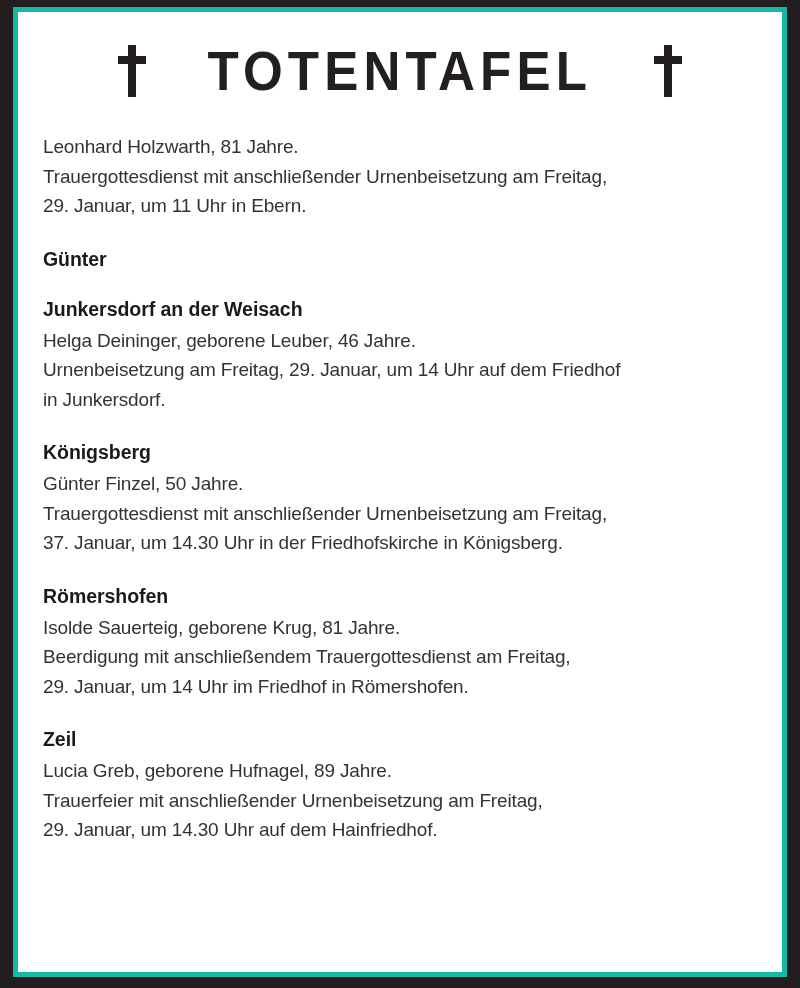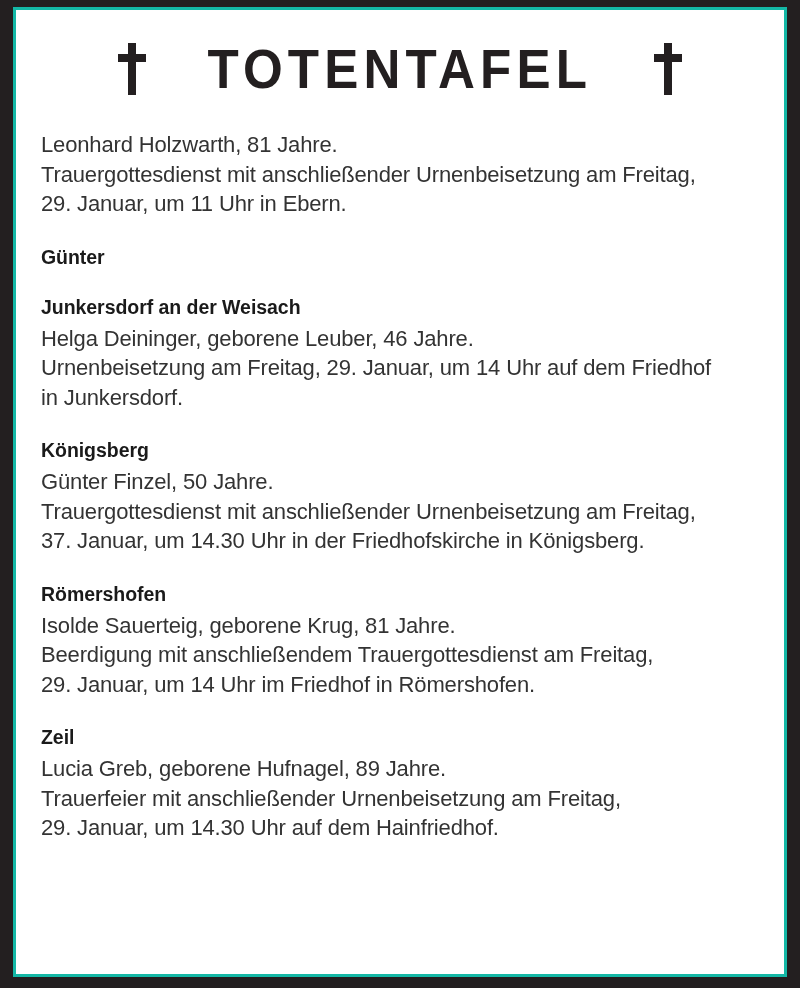--- a/index.html
+++ b/index.html
@@ -24,21 +24,21 @@
     background: #231f20;
     padding: 7px 13px 11px 13px;
   }
 
   
   .sheet {
     box-sizing: border-box;
     width: 100%;
     height: 100%;
     background: #ffffff;
-    border: 3px solid #14b8a6;
+    border: 5px solid #14b8a6;
     padding: 0;
     overflow: hidden;
   }
 
   
   .masthead {
     display: flex;
     align-items: center;
     justify-content: center;
     gap: 46px;
@@ -81,21 +81,21 @@
     line-height: 1.18;
     margin: 0 0 5px 0;
     letter-spacing: -0.05px;
   }
   .notice-lines {
     margin: 0;
     padding: 0;
     list-style: none;
   }
   .notice-line {
-    font-size: 22px;
+    font-size: 19px;
     font-weight: 400;
     color: #333333;
     line-height: 29.5px;
     white-space: nowrap;
     letter-spacing: -0.15px;
   }
 </style>
 </head>
 <body>
 

